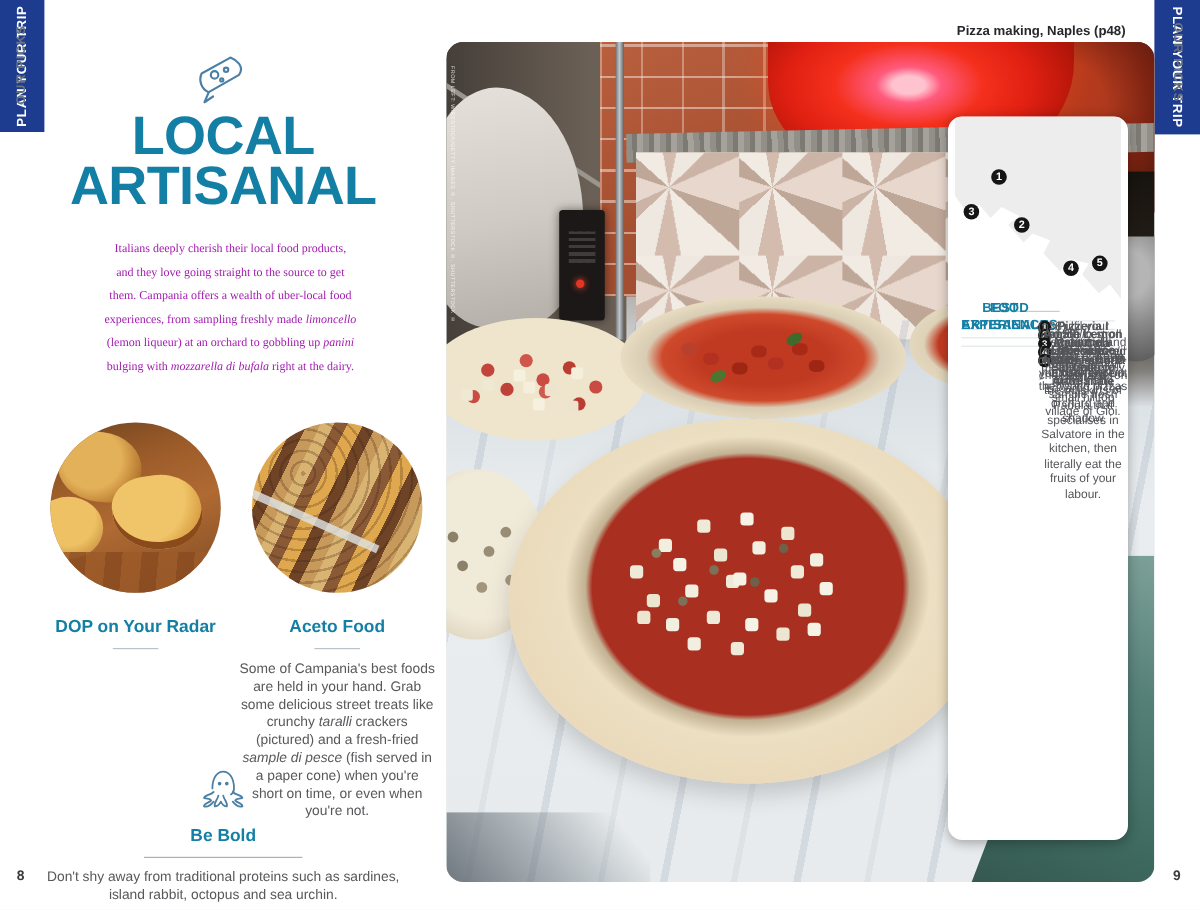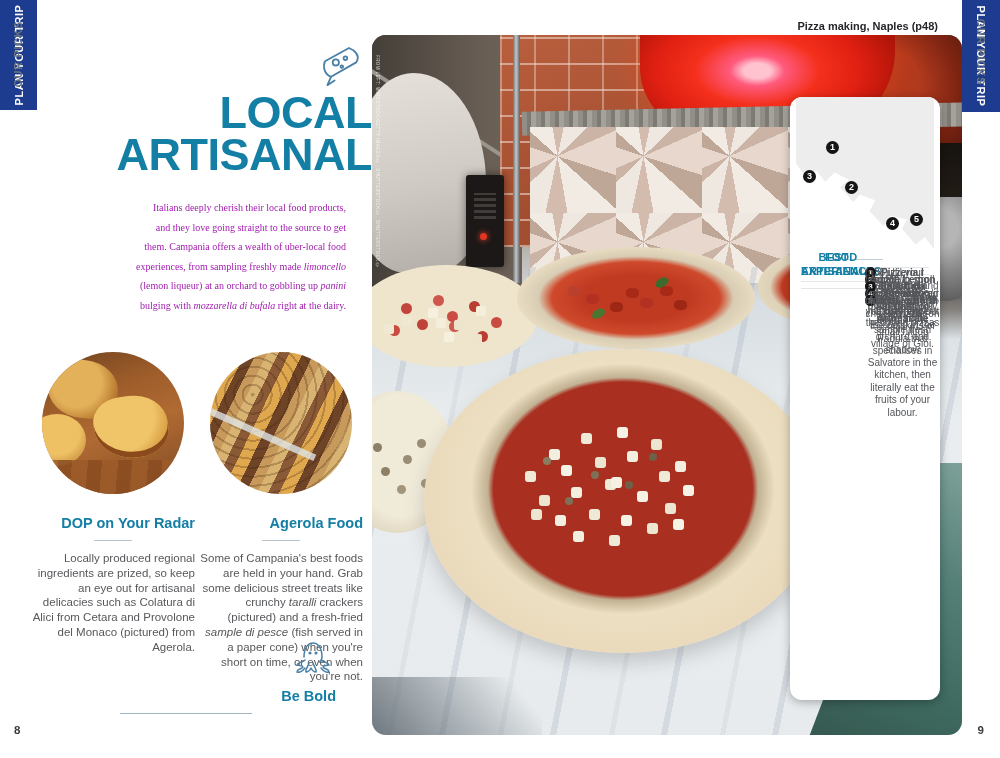--- a/index.html
+++ b/index.html
@@ -15,21 +15,21 @@
   .ourpicks{position:absolute;display:flex;align-items:center;justify-content:center;}
   .ourpicks span{white-space:nowrap;color:#68737f;font-weight:bold;font-size:10.5px;letter-spacing:.9px;}
   .op-left{left:0;top:167;width:37px;height:108px;}
   .op-left span{transform:rotate(-90deg);}
   .op-right{right:0;top:190;width:38px;height:104px;}
   .op-right span{transform:rotate(90deg);}
   .pagenum{position:absolute;font-weight:bold;font-size:11.5px;color:#3a3a3e;}
   .pn-left{left:14px;top:724px;}
   .pn-right{right:16px;top:724px;}
   
-  .page-left{position:absolute;left:0;top:0;width:372px;height:598px;text-align:right;}
+  .page-left{position:absolute;left:0;top:0;width:372px;height:598px;text-align:center;}
   .cheese-wrap{position:absolute;left:0;right:0;top:42px;}
   .title{position:absolute;left:0;right:0;top:92px;color:#147fa5;font-weight:bold;
          font-size:45px;line-height:42px;letter-spacing:-.5px;}
   .intro{position:absolute;left:38px;right:26px;top:198px;font-family:"Liberation Serif",serif;
          font-size:10px;line-height:19.5px;color:#a21caf;}
   .intro .i{font-style:italic;}
   .fcol{position:absolute;top:352px;width:164px;}
   .fcol-1{left:31px;} .fcol-2{left:199px;}
   .circle{width:142px;height:142px;border-radius:50%;margin:0 auto;position:relative;overflow:hidden;}
   .circle-cheese{background:linear-gradient(160deg,#6e431f 0%,#9c5c2a 30%,#b06a33 55%,#7c4a22 100%);}
@@ -198,44 +198,44 @@
 
     <div class="fcol fcol-1">
       <div class="circle circle-cheese">
         <div class="cc-b"></div>
         <div class="cc-c"></div>
         <div class="cc-board"></div>
         <div class="cc-a"></div>
       </div>
       <div class="f-head">DOP on Your Radar</div>
       <div class="hdiv"></div>
-      <div class="f-body"><span>Locally produced regional ingredients are prized, so keep an eye out for artisanal delicacies such as Colatura di Alici from Cetara and Provolone del Monaco (pictured) from Agerola.</span></div>
     </div>
 
     <div class="fcol fcol-2">
       <div class="circle circle-taralli">
         <div class="ct-tex"></div>
         <div class="ct-rack"></div>
       </div>
-      <div class="f-head">Agerola Food</div>
+      <div class="f-head">Aceto Food</div>
       <div class="hdiv"></div>
       <div class="f-body"><span>Some of Campania's best foods are held in your hand. Grab some delicious street treats like crunchy </span><span class="i">taralli</span><span> crackers (pictured) and a fresh-fried </span><span class="i">sample di pesce</span><span> (fish served in a paper cone) when you're short on time, or even when you're not.</span></div>
     </div>
 
     <div class="bebold">
       <svg class="icon-svg" width="46" height="44" viewBox="0 0 44 44" fill="none" stroke="#4b80a6" stroke-width="1.5" stroke-linejoin="round" stroke-linecap="round">
         <path d="M13 21 c0-9 4-14 9-14 s9 5 9 14 c0 2.5-1 4-2.5 5"></path>
         <circle cx="19" cy="17" r="0.8" fill="#4b80a6"></circle>
         <circle cx="25" cy="17" r="0.8" fill="#4b80a6"></circle>
         <path d="M14 24 c-3 3-7 2-8 5 c2.5 1 5 0 6 2 c-2 2.5-6 2-6 5 c3.5 1 6-1.5 8-4"></path>
         <path d="M30 24 c3 3 7 2 8 5 c-2.5 1-5 0-6 2 c2 2.5 6 2 6 5 c-3.5 1-6-1.5-8-4"></path>
         <path d="M18 27 c-1 4-4 6-3 9 c2.5 0 4-2 5-4 c1 2 2.5 4 5 4 c1-3-2-5-3-9"></path>
       </svg>
       <div class="f-head" style="margin-top:4px;">Be Bold</div>
       <div class="bb-div"></div>
+      <div class="bb-body">Don't shy away from traditional proteins such as sardines, island rabbit, octopus and sea urchin.</div>
     </div>
   </div>
 
   <div class="caption">Pizza making, Naples (p48)</div>
 
   <div class="photo">
     <div class="ph-bg"></div>
     <div class="ph-wall"></div>
     <div class="ph-rod"></div>
     <div class="ph-person"></div>

